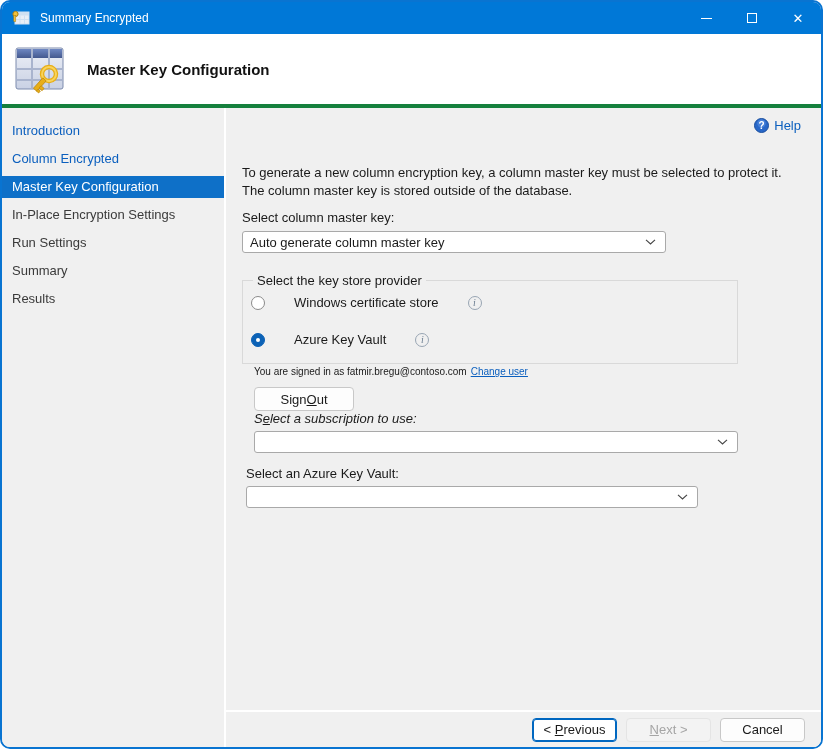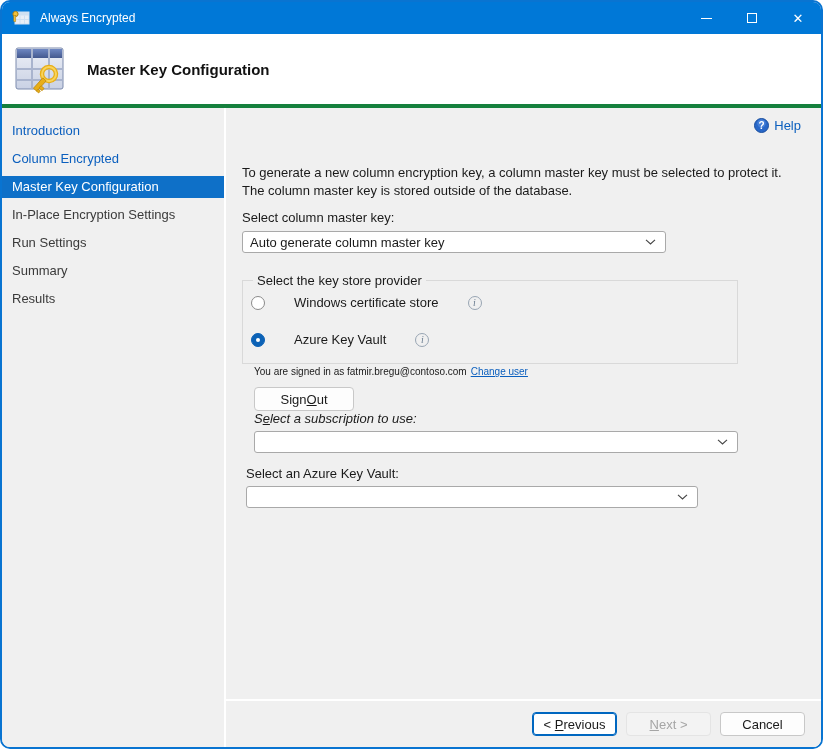--- a/index.html
+++ b/index.html
@@ -84,21 +84,21 @@
     font-size: 13px; display: flex; align-items: center; justify-content: center;
   }
   .sub-label { margin-top: 0; font-style: italic; }
   .combo-sub { width: 484px; margin-top: 5px; }
   .vault-block { margin-left: 4px; }
   .vault-label { margin-top: 13px; }
   .combo-vault { width: 452px; margin-top: 5px; }
   .mn { text-decoration: underline; }
   
   .footer {
-    height: 48px; flex-shrink: 0; border-top: 2px solid #fff;
+    height: 37px; flex-shrink: 0; border-top: 2px solid #fff;
     display: flex; align-items: center; justify-content: flex-end;
     padding-right: 16px; gap: 9px; background: #F0F0F0;
   }
   .btn {
     width: 85px; height: 24px; border-radius: 4px; font-size: 13px;
     display: flex; align-items: center; justify-content: center;
   }
   .btn-previous { background: #fff; border: 1px solid #0067C0; box-shadow: inset 0 0 0 1px #0067C0; color: #1a1a1a; }
   .btn-next { background: #F3F3F3; border: 1px solid #E4E4E4; color: #A5A5A5; }
   .btn-cancel { background: #FDFDFD; border: 1px solid #C8C8C8; color: #1a1a1a; }
@@ -113,21 +113,21 @@
       <svg width="18" height="16" viewBox="0 0 18 16">
         <rect x="3" y="2" width="14" height="12" fill="#E9EEF6" stroke="#cfe0f2"></rect>
         <rect x="3" y="2" width="14" height="3.5" fill="#cfe0f2"></rect>
         <line x1="8" y1="5.5" x2="8" y2="14" stroke="#cfe0f2"></line>
         <line x1="12.5" y1="5.5" x2="12.5" y2="14" stroke="#cfe0f2"></line>
         <line x1="3" y1="9.5" x2="17" y2="9.5" stroke="#cfe0f2"></line>
         <circle cx="3.5" cy="4" r="2.6" fill="#F2C13B" stroke="#a87f14"></circle>
         <rect x="1.8" y="5.5" width="2" height="6" fill="#F2C13B" stroke="#a87f14" stroke-width="0.5"></rect>
       </svg>
     </span>
-    <span class="title-text">Always Encrypted</span>
+    <span class="title-text">Summary Encrypted</span>
     <span class="win-controls">
       <span class="win-btn">
           <span class="glyph-min"></span>
         </span>
       <span class="win-btn">
           <span class="glyph-max"></span>
         </span>
       <span class="win-btn">
           <span class="glyph-close">✕</span>
         </span>

